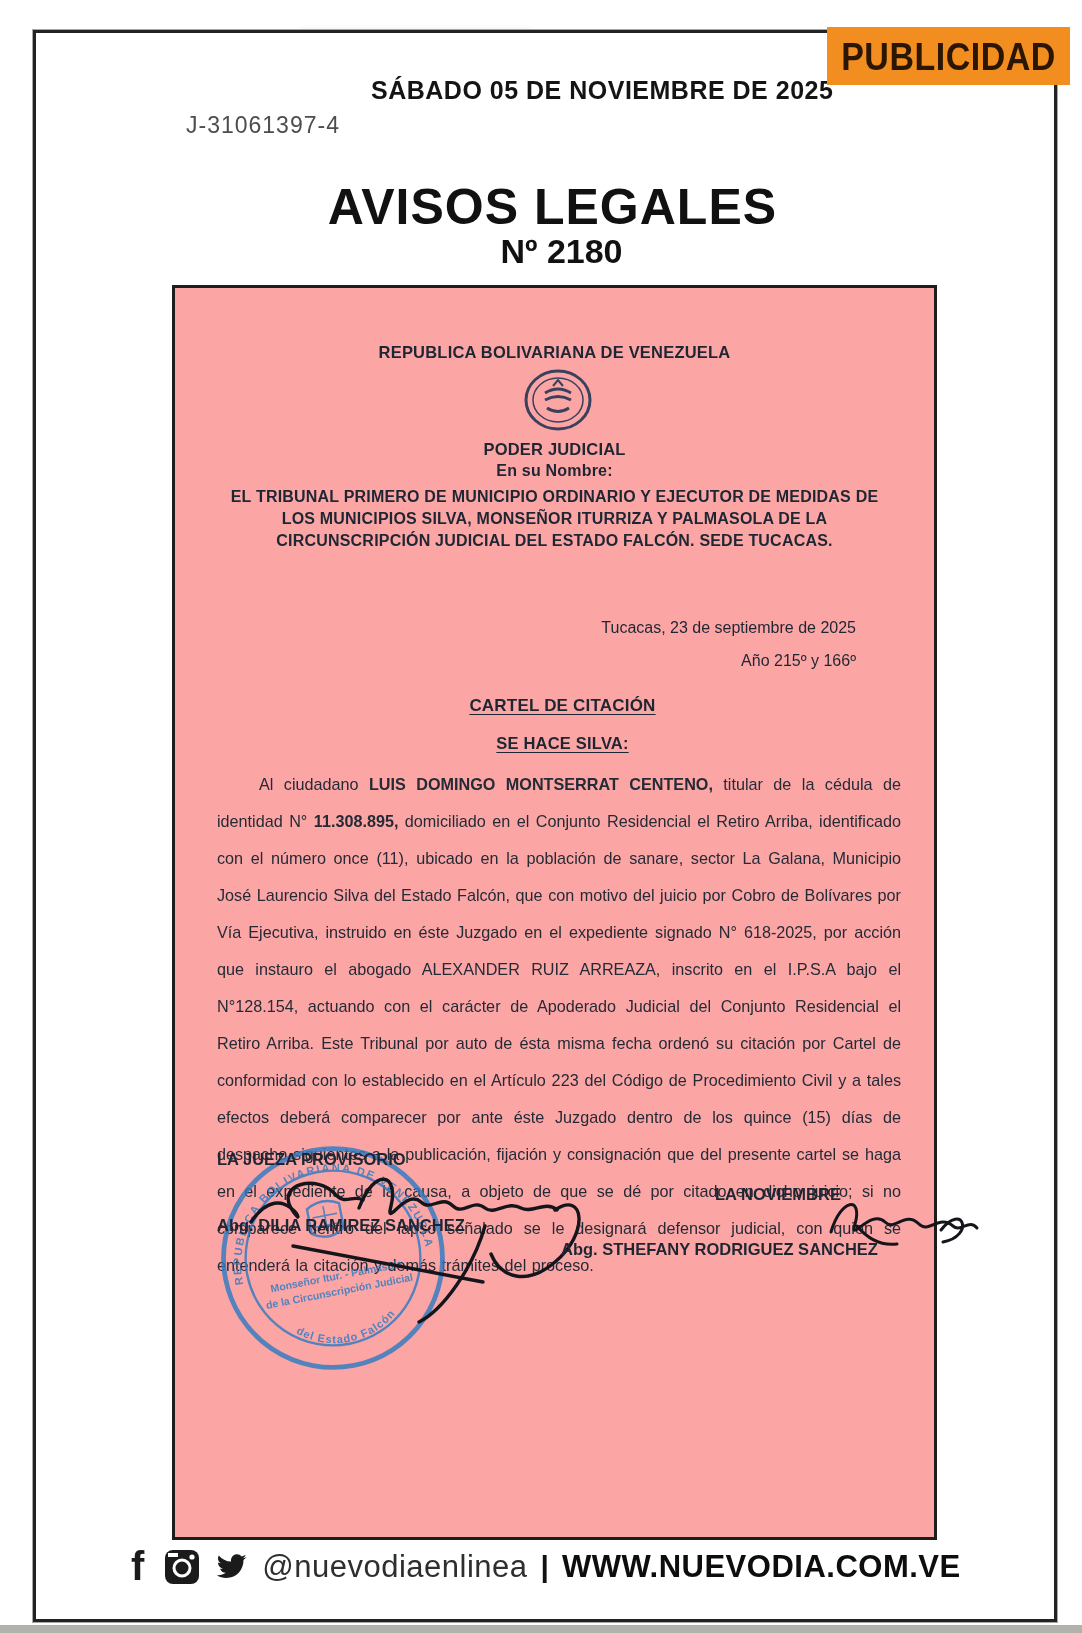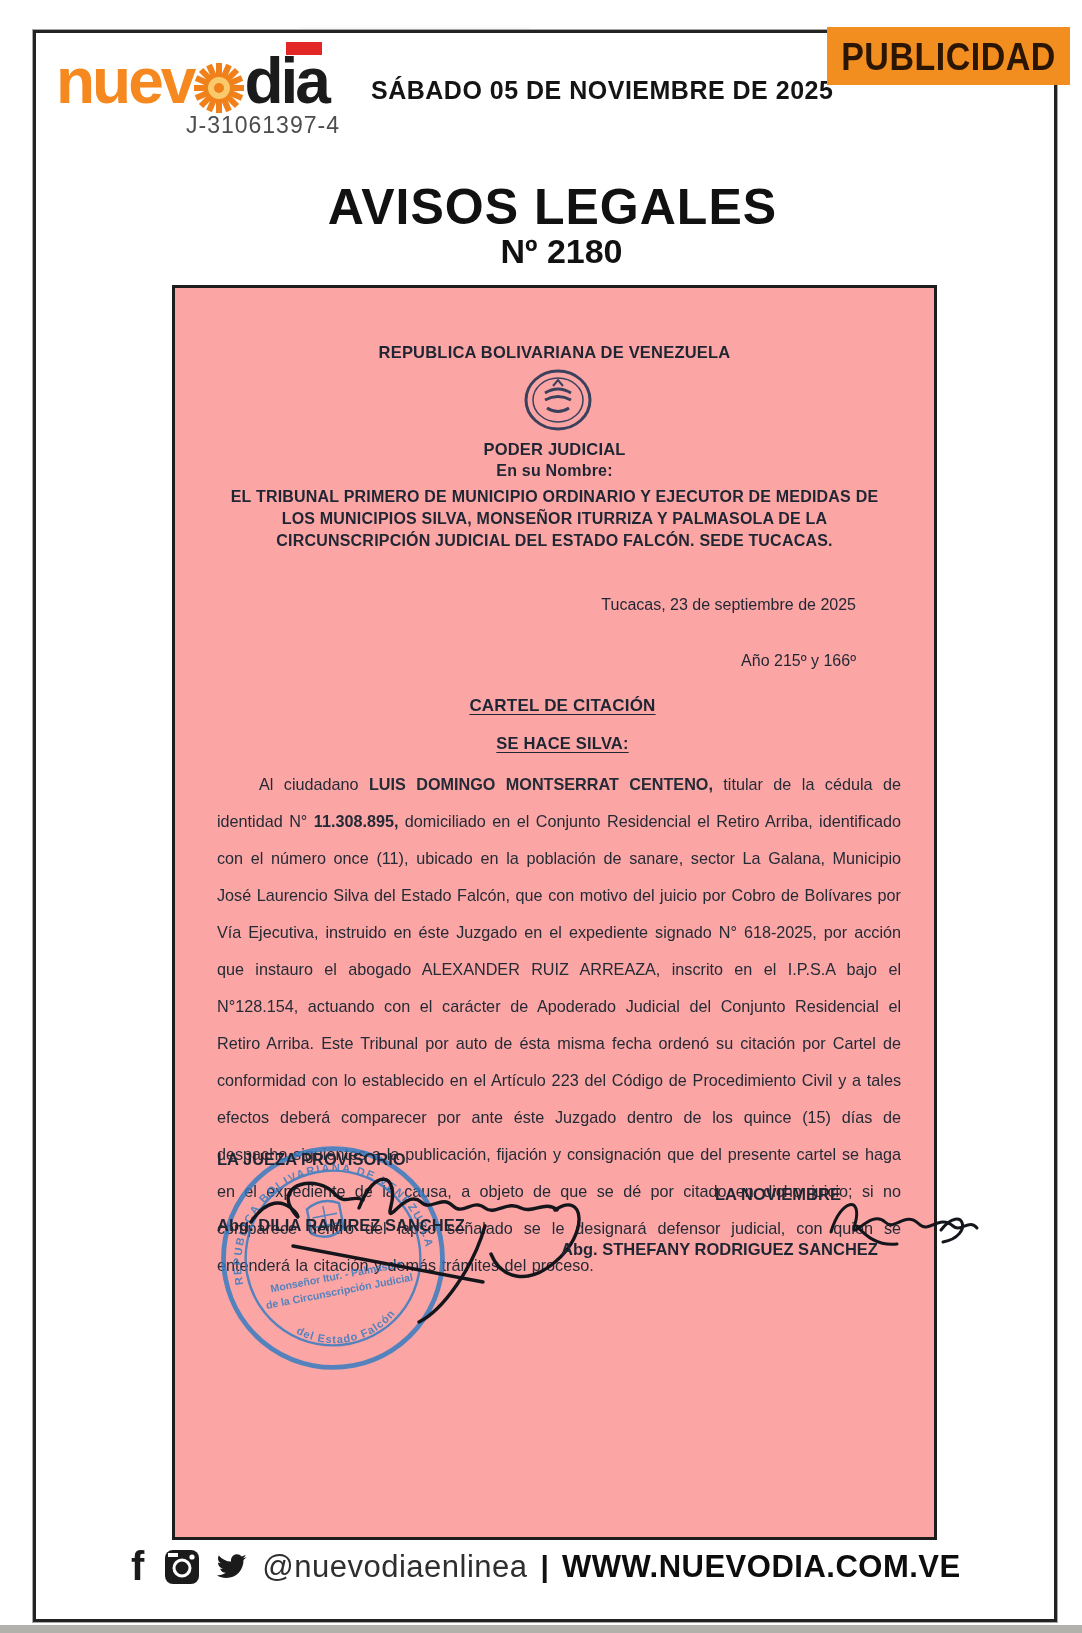--- a/index.html
+++ b/index.html
@@ -62,41 +62,20 @@
 
   <div class="abs ghost" style="left:60px;top:55px;width:90px;height:200px"></div>
   <div class="abs ghost" style="left:300px;top:28px;width:230px;height:20px"></div>
   <div class="abs ghost" style="left:975px;top:250px;width:60px;height:560px"></div>
   <div class="abs ghost" style="left:970px;top:900px;width:60px;height:420px"></div>
   <div class="abs ghost" style="left:45px;top:600px;width:40px;height:700px"></div>
 
   <div class="abs outer-box"></div>
   <div class="abs bottom-strip"></div>
 
-  <div class="abs logo">
-    <span class="logo-part1">nuev</span>
-    <svg class="logo-sun" width="54" height="54" viewBox="0 0 54 54">
-      <g stroke="#F08019" stroke-width="6">
-        <line x1="27" y1="2" x2="27" y2="52"></line>
-          <line x1="2" y1="27" x2="52" y2="27"></line>
-        <line x1="9" y1="9" x2="45" y2="45"></line>
-          <line x1="45" y1="9" x2="9" y2="45"></line>
-        <line x1="17" y1="4" x2="37" y2="50"></line>
-          <line x1="37" y1="4" x2="17" y2="50"></line>
-        <line x1="4" y1="17" x2="50" y2="37"></line>
-          <line x1="50" y1="17" x2="4" y2="37"></line>
-      </g>
-      <circle cx="27" cy="27" r="11" fill="#F9C96C"></circle>
-      <circle cx="27" cy="27" r="5" fill="#F08019"></circle>
-    </svg>
-    <span class="logo-part2">
-      <span>dia</span>
-      <span class="logo-accent"></span>
-    </span>
-  </div>
   <div class="abs logo-registry">J-31061397-4</div>
   <div class="abs masthead-date">SÁBADO 05 DE NOVIEMBRE DE 2025</div>
   <div class="abs badge">
     <span>PUBLICIDAD</span>
   </div>
 
   <div class="abs section-title">AVISOS LEGALES</div>
   <div class="abs section-number">Nº 2180</div>
 
   <div class="abs doc-box">
@@ -112,21 +91,21 @@
 
     <div class="abs center h-bold" style="top:152px">PODER JUDICIAL</div>
     <div class="abs center h-bold" style="top:174px;font-size:16px">En su Nombre:</div>
 
     <div class="abs center h-bold tribunal" style="top:198px;font-size:16px">
       <div>EL TRIBUNAL PRIMERO DE MUNICIPIO ORDINARIO Y EJECUTOR DE MEDIDAS DE</div>
       <div>LOS MUNICIPIOS SILVA, MONSEÑOR ITURRIZA Y PALMASOLA DE LA</div>
       <div>CIRCUNSCRIPCIÓN JUDICIAL DEL ESTADO FALCÓN. SEDE TUCACAS.</div>
     </div>
 
-    <div class="abs right-line" style="top:308px">Tucacas, 23 de septiembre de 2025</div>
+    <div class="abs right-line" style="top:331px">Tucacas, 23 de septiembre de 2025</div>
     <div class="abs right-line" style="top:364px">Año 215º y 166º</div>
 
     <div class="abs center h-bold underline" style="top:408px;font-size:17px">CARTEL DE CITACIÓN</div>
     <div class="abs center h-bold underline" style="top:446px">SE HACE SILVA:</div>
 
     <div class="abs body-par"><span>Al ciudadano </span><span style="font-weight: bold;">LUIS DOMINGO MONTSERRAT CENTENO,</span><span> titular de la cédula de identidad N° </span><span style="font-weight: bold;">11.308.895,</span><span> domiciliado en el Conjunto Residencial el Retiro Arriba, identificado con el número once (11), ubicado en la población de sanare, sector La Galana, Municipio José Laurencio Silva del Estado Falcón,  que con motivo del juicio por Cobro de Bolívares por Vía Ejecutiva, instruido en éste Juzgado en el expediente signado N° 618-2025, por acción que instauro el abogado ALEXANDER RUIZ ARREAZA, inscrito en el I.P.S.A bajo el N°128.154, actuando con el carácter de Apoderado Judicial del Conjunto Residencial el Retiro Arriba. Este Tribunal por auto de ésta misma fecha ordenó su citación por Cartel de conformidad con lo establecido en el Artículo 223 del Código de Procedimiento Civil y a tales efectos deberá comparecer por ante éste Juzgado dentro de los quince (15) días de despacho siguientes a la publicación, fijación y consignación que del presente cartel se haga en el expediente de la causa, a objeto de que se dé por citado en dicho juicio; si no comparece dentro del lapso señalado se le designará defensor judicial, con quien se entenderá la citación y demás trámites del proceso.</span></div>
 
     <svg class="abs stamp" style="left:38px;top:850px" width="240" height="240" viewBox="0 0 250 250">
       <defs>
         <path id="arcTop" d="M 28,132 A 97,97 0 0 1 222,132"></path>

